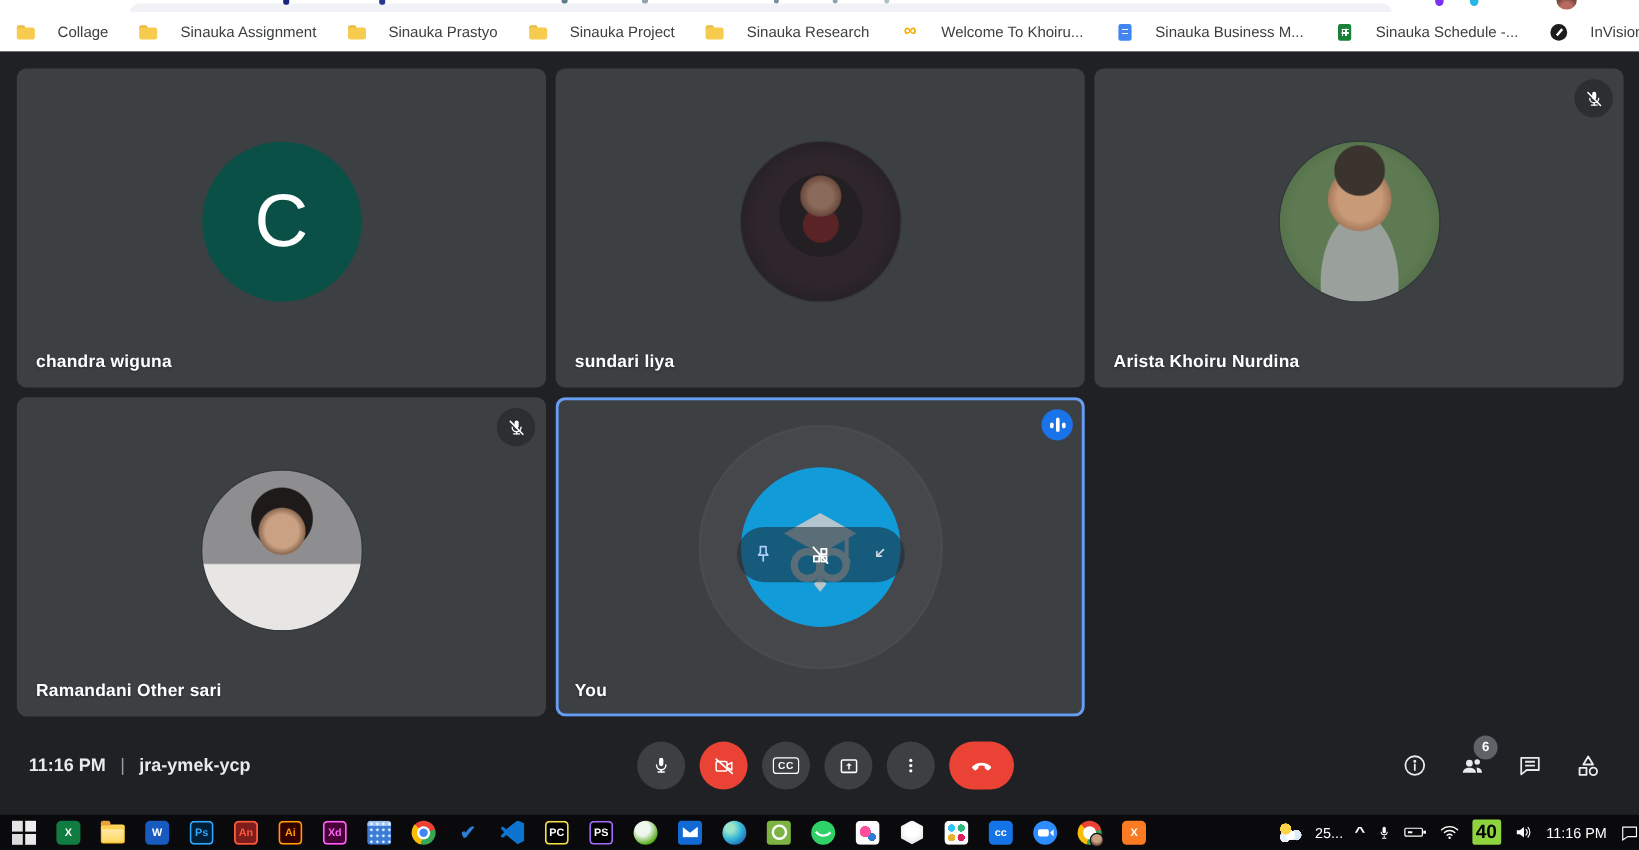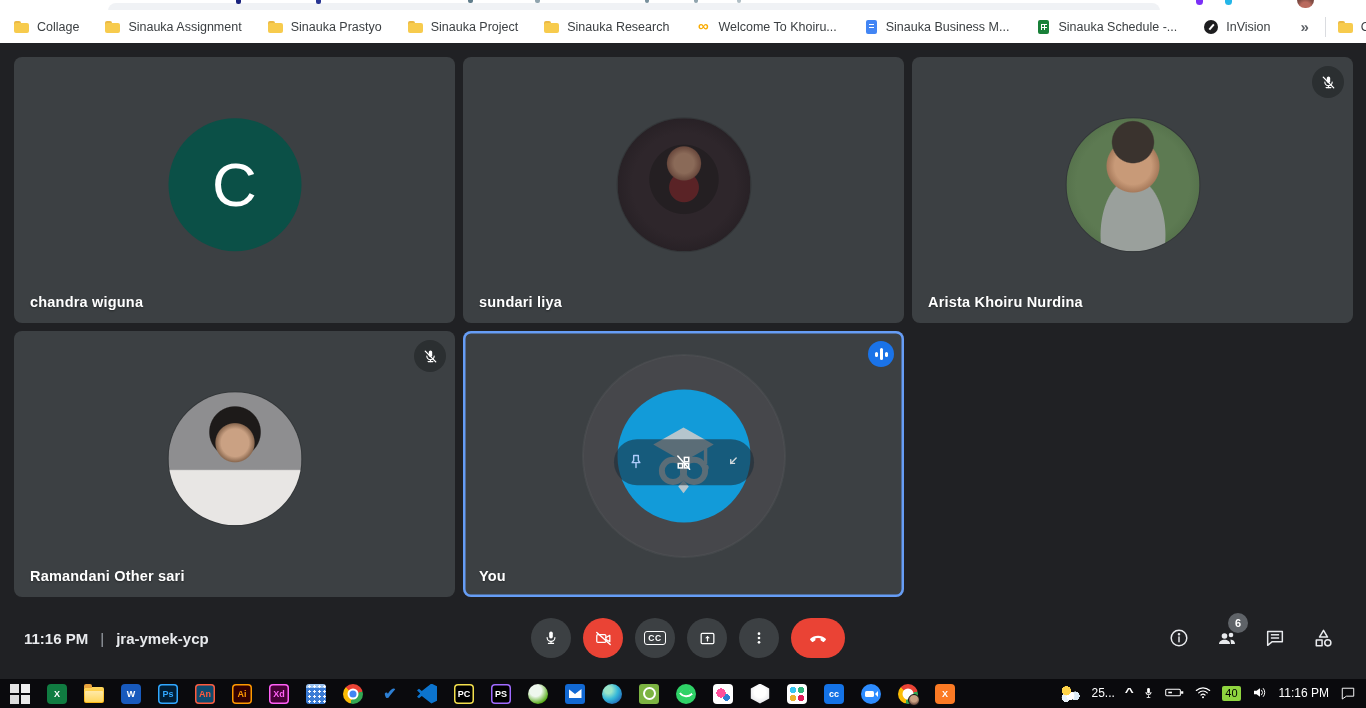--- a/index.html
+++ b/index.html
@@ -17,21 +17,21 @@
   .tdot.d4{left:535px;width:5px;height:3px;background:#90a4ae;}
   .tdot.d5{left:645px;width:4px;height:3px;background:#78909c;}
   .tdot.d6{left:694px;width:4px;height:3px;background:#90a4ae;}
   .tdot.d7{left:737px;width:4px;height:3px;background:#b0bec5;}
   .tdot.ext1{left:1196px;width:7px;height:5px;background:#7b2ff7;border-radius:0 0 4px 4px;}
   .tdot.ext2{left:1225px;width:7px;height:5px;background:#24b6e8;border-radius:0 0 4px 4px;}
   .tdot.avat{left:1297px;width:17px;height:8px;background:radial-gradient(circle at 50% 90%, #b96a5e 0 45%, #7d4a42 80%);border-radius:0 0 9px 9px;}
 
   
   .bookmarks-bar { position:absolute; top:10px; left:0; right:0; height:33px; background:#fff; display:flex; align-items:center; padding:0 8px 0 14px; gap:26px; }
-  .bm { display:flex; align-items:center; gap:7px; white-space:nowrap; cursor:pointer; }
+  .bm { display:flex; align-items:center; gap:18px; white-space:nowrap; cursor:pointer; }
   .bm-label { font-size:12.5px; color:var(--bookmark_text,#3c4043); }
   .bm-ic { width:16px; height:16px; position:relative; flex:none; }
   .bm-ic.folder::before { content:""; position:absolute; left:0; top:2px; width:7px; height:4px; background:#eab945; border-radius:2px 2px 0 0; }
   .bm-ic.folder::after  { content:""; position:absolute; left:0; top:4px; width:15px; height:10px; background:#f7cb4d; border-radius:2px; }
   .bm-ic.colab::after { content:"\221E"; position:absolute; left:0; top:-2px; width:16px; text-align:center; color:#f9ab00; font-weight:700; font-size:15px; line-height:18px; }
   .bm-ic.docs::after { content:""; position:absolute; left:3px; top:1px; width:11px; height:14px; background:#4285f4; border-radius:2px; }
   .bm-ic.docs::before { content:""; position:absolute; left:6px; top:5px; width:5px; height:6px; z-index:1;
       background:repeating-linear-gradient(180deg,#fff 0 1.2px, transparent 1.2px 3.2px); }
   .bm-ic.sheets::after { content:""; position:absolute; left:3px; top:1px; width:11px; height:14px; background:#188038; border-radius:2px; }
   .bm-ic.sheets::before { content:""; position:absolute; left:6px; top:5px; width:6px; height:6px; z-index:1;
@@ -139,29 +139,29 @@
   .tb.slack { background:
       radial-gradient(circle at 30% 30%, #36c5f0 0 15%, transparent 16%),
       radial-gradient(circle at 70% 30%, #2eb67d 0 15%, transparent 16%),
       radial-gradient(circle at 30% 70%, #ecb22e 0 15%, transparent 16%),
       radial-gradient(circle at 70% 70%, #e01e5a 0 15%, transparent 16%),
       #fff; }
   .tb.zoomapp { border-radius:50%; background:#2d8cff; }
   .tb.zoomapp::after { content:""; position:absolute; left:4px; top:7px; width:9px; height:6px; background:#fff; border-radius:1.5px; }
   .tb.zoomapp::before { content:""; position:absolute; right:3px; top:7px; width:0; height:0; border:3px solid transparent; border-right:3.5px solid #fff; }
 
-  .tray { margin-left:auto; display:flex; align-items:flex-start; gap:11px; padding-right:10px; color:#fff; }
+  .tray { margin-left:auto; display:flex; align-items:center; gap:11px; padding-right:0; color:#fff; }
   .tray .txt { font-size:12px; color:#fff; white-space:nowrap; }
   .weather { width:20px; height:16px; background:
       radial-gradient(circle at 32% 30%, #ffd348 0 26%, transparent 27%),
       radial-gradient(circle at 52% 62%, #ffffff 0 28%, transparent 29%),
       radial-gradient(circle at 76% 62%, #dcebf7 0 24%, transparent 25%),
       radial-gradient(circle at 30% 72%, #eaf3fb 0 24%, transparent 25%); }
   .chev { font-size:11px; font-weight:700; transform:scaleX(1.4); cursor:pointer; }
-  .batbadge { background:var(--battery_badge,#8fd43f); color:#000; font-size:11px; font-weight:400; padding:1px 3px; border-radius:2px; line-height:1.2; }
+  .batbadge { background:var(--battery_badge,#8fd43f); color:#000; font-size:16px; font-weight:700; padding:1px 3px; border-radius:2px; line-height:1.2; }
   .trayic { display:flex; align-items:center; cursor:pointer; }
 </style>
 </head>
 <body>
 
 <div class="screen">
 
   <div class="browser-top">
     <div class="omnibox-top"></div>
     <span class="tdot d1"></span>
@@ -393,21 +393,21 @@
     </div>
   </div>
 
   <div class="taskbar">
     <div style="display:flex;align-items:center;">
       <div class="tb win"></div>
         <div class="tb tile" style="background: rgb(16, 124, 65); color: rgb(255, 255, 255);">X</div>
         <div class="tb folder-app"></div>
         <div class="tb tile" style="background: rgb(24, 90, 189); color: rgb(255, 255, 255);">W</div>
         <div class="tb tile" style="background: rgb(0, 30, 54); color: rgb(49, 168, 255); box-shadow: rgb(49, 168, 255) 0px 0px 0px 1.5px inset;">Ps</div>
-        <div class="tb tile" style="background: #0c4a6e; color: rgb(255, 90, 60); box-shadow: rgb(255, 90, 60) 0px 0px 0px 1.5px inset;">An</div>
+        <div class="tb tile" style="background: #7f1d1d; color: rgb(255, 90, 60); box-shadow: rgb(255, 90, 60) 0px 0px 0px 1.5px inset;">An</div>
         <div class="tb tile" style="background: rgb(51, 0, 0); color: rgb(255, 154, 0); box-shadow: rgb(255, 154, 0) 0px 0px 0px 1.5px inset;">Ai</div>
         <div class="tb tile" style="background: rgb(71, 1, 55); color: rgb(255, 97, 246); box-shadow: rgb(255, 97, 246) 0px 0px 0px 1.5px inset;">Xd</div>
         <div class="tb cal"></div>
         <div class="tb chrome"></div>
         <div class="tb check"></div>
         <div class="tb vscode"></div>
         <div class="tb tile" style="background: rgb(0, 0, 0); color: rgb(255, 255, 255); box-shadow: rgb(244, 224, 77) 0px 0px 0px 1.5px inset;">PC</div>
         <div class="tb tile" style="background: rgb(0, 0, 0); color: rgb(255, 255, 255); box-shadow: rgb(160, 107, 255) 0px 0px 0px 1.5px inset;">PS</div>
         <div class="tb android"></div>
         <div class="tb mail"></div>

